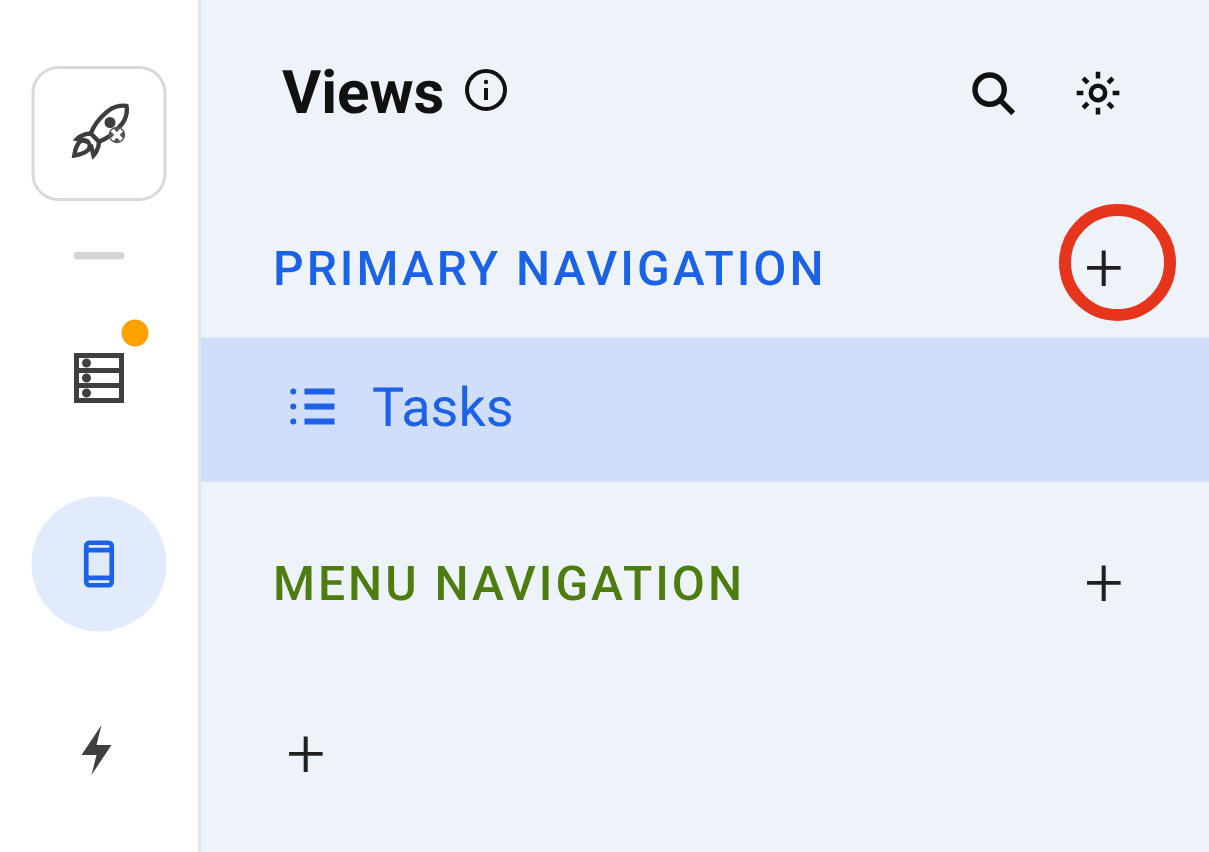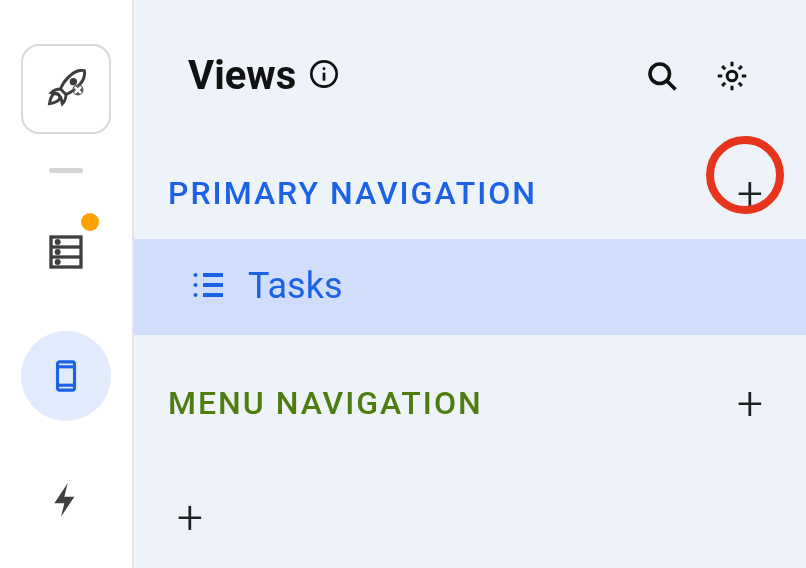--- a/index.html
+++ b/index.html
@@ -59,39 +59,39 @@
     .panel {
       flex: 1;
       background: #eef2f9;
       display: flex;
       flex-direction: column;
       position: relative;
     }
     .panel-header {
       display: flex;
       align-items: center;
-      padding: 52px 54px 48px 54px;
+      padding: 38px 54px 48px 54px;
       color: #111;
     }
     .panel-title {
       font-size: 40px;
       font-weight: 700;
       margin-right: 12px;
     }
     .info-icon svg { width: 32px; height: 32px; }
     .header-spacer { flex: 1; }
     .header-icon { width: 40px; height: 40px; display: flex; align-items: center; justify-content: center; color:#111; }
     .header-icon.search { margin-right: 30px; }
     .header-icon svg { width: 36px; height: 36px; }
 
     .section {
       display: flex;
       align-items: center;
       justify-content: space-between;
-      padding: 24px 34px;
+      padding: 24px 48px;
     }
     .section-label {
       font-size: 32px;
       font-weight: 500;
       letter-spacing: 2px;
       color: #4d7c0f;
     }
     .section.primary .section-label {
       color: #1b62e6;
     }

